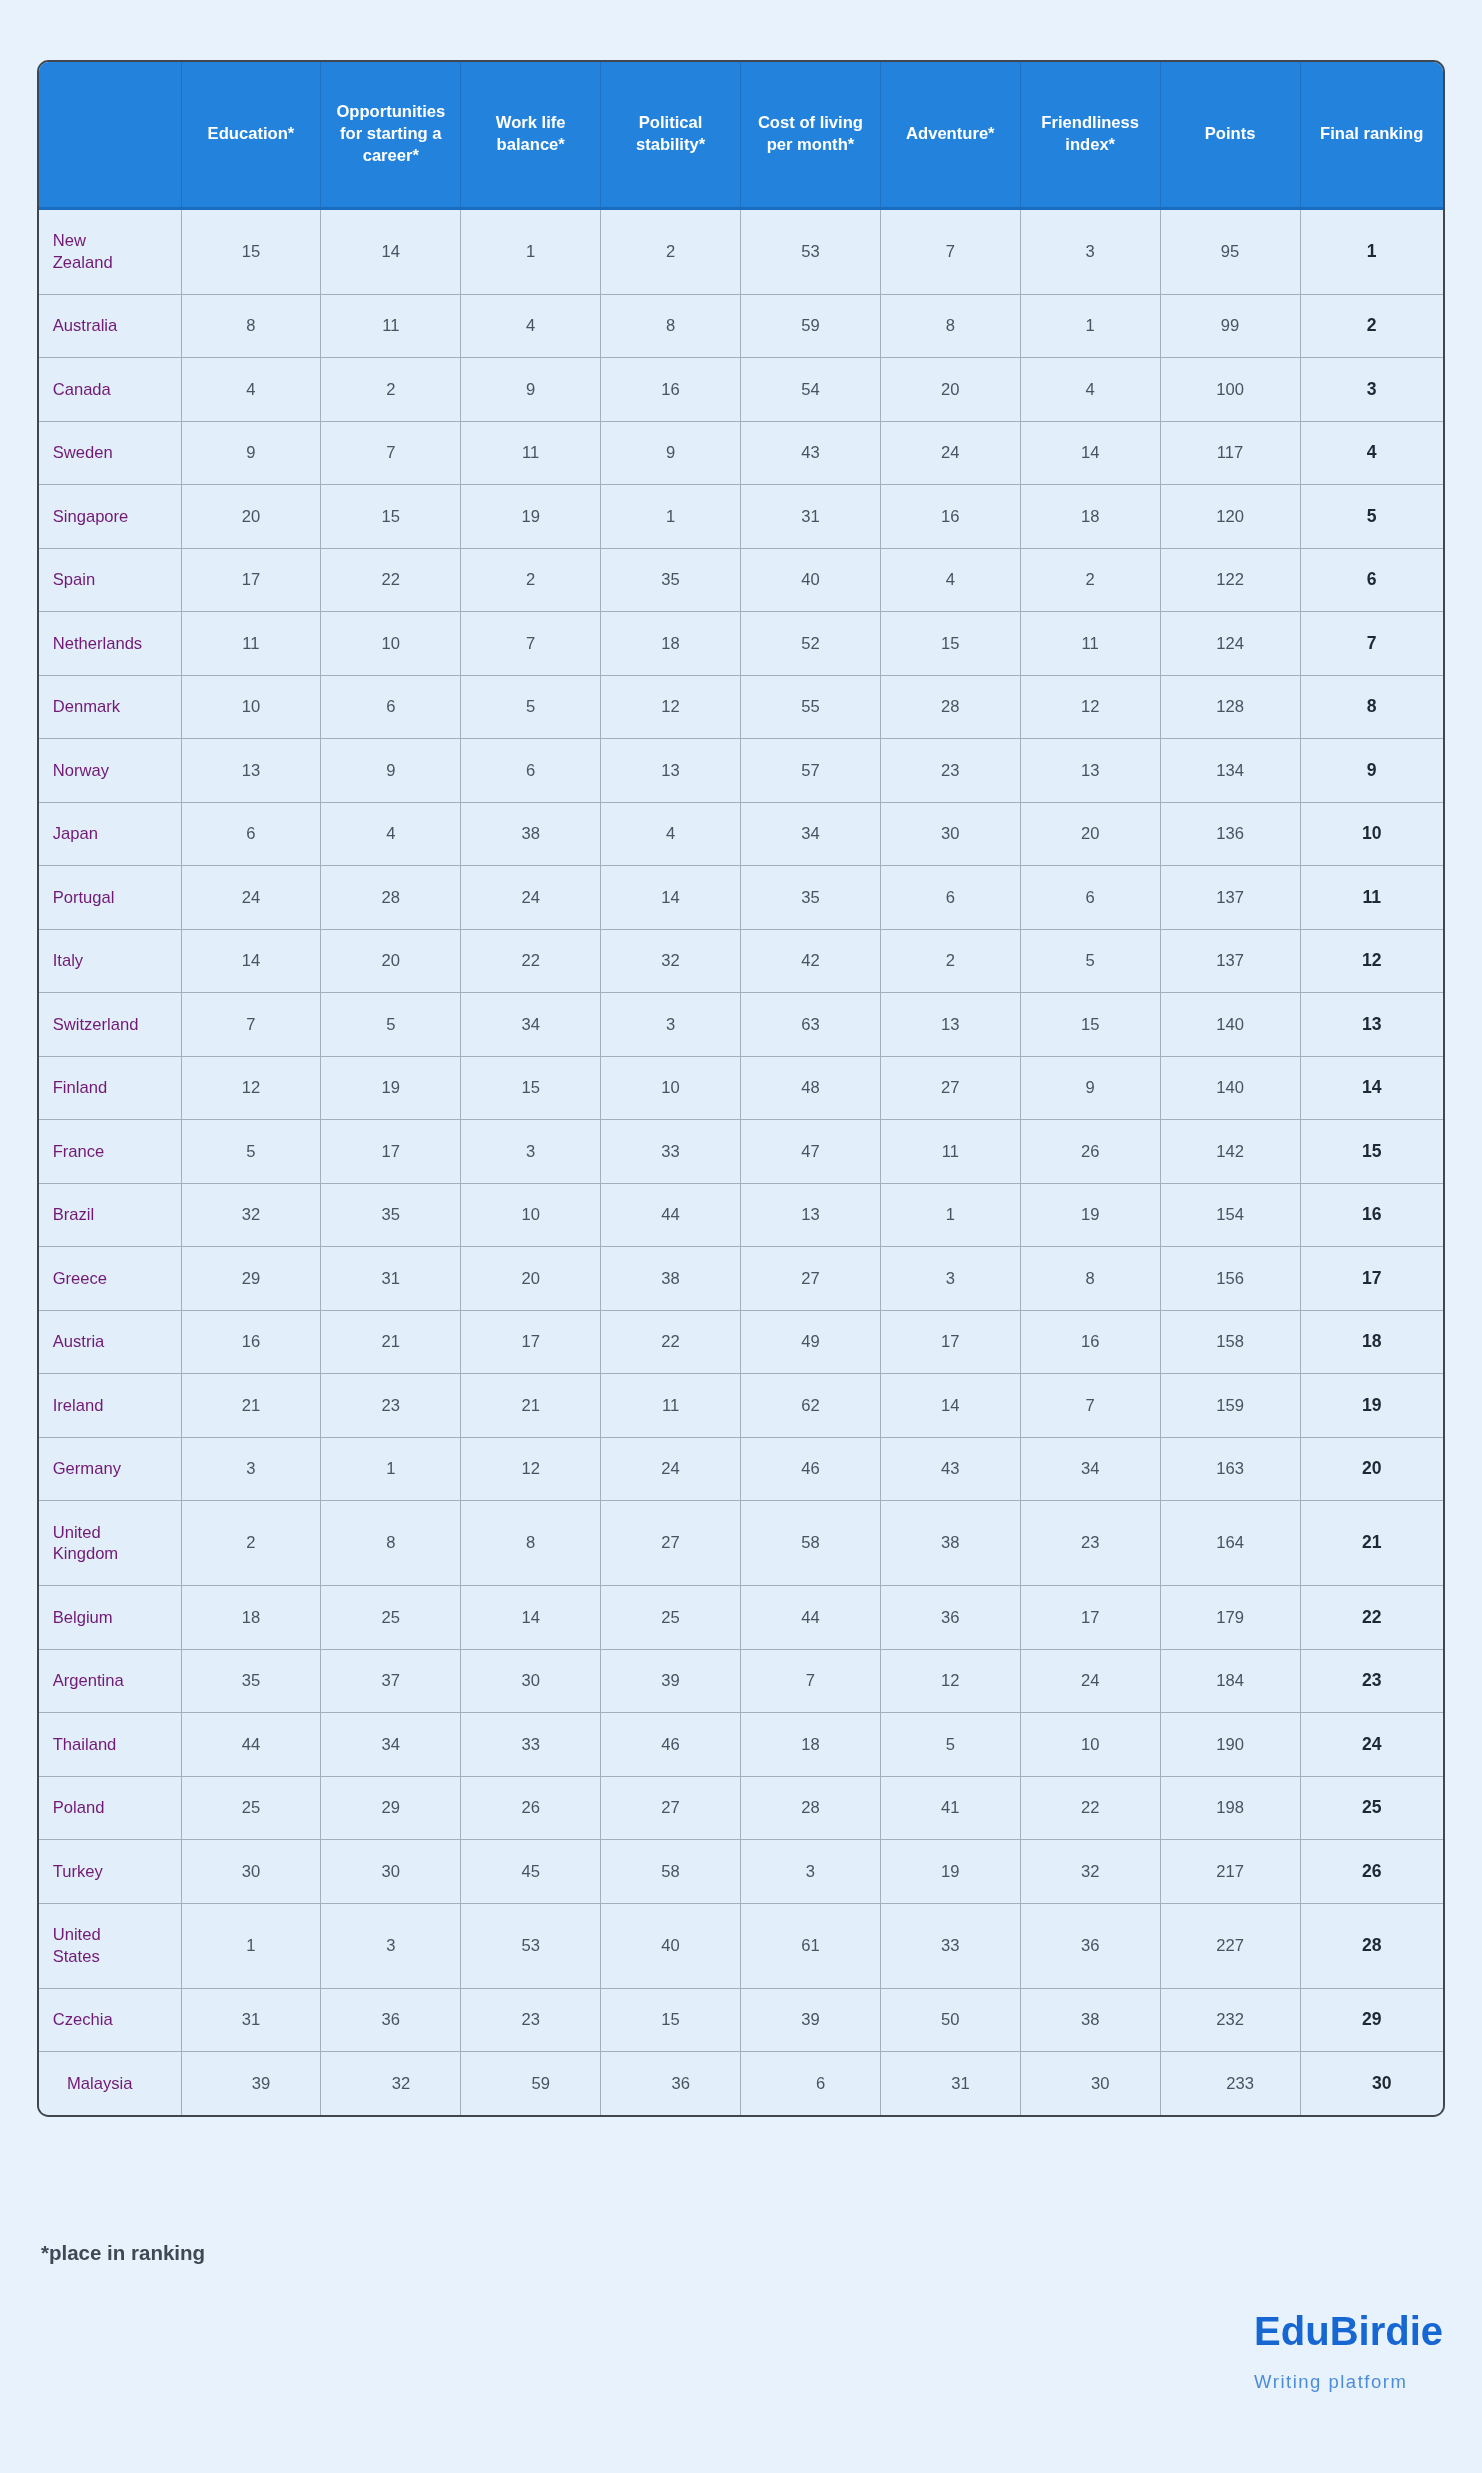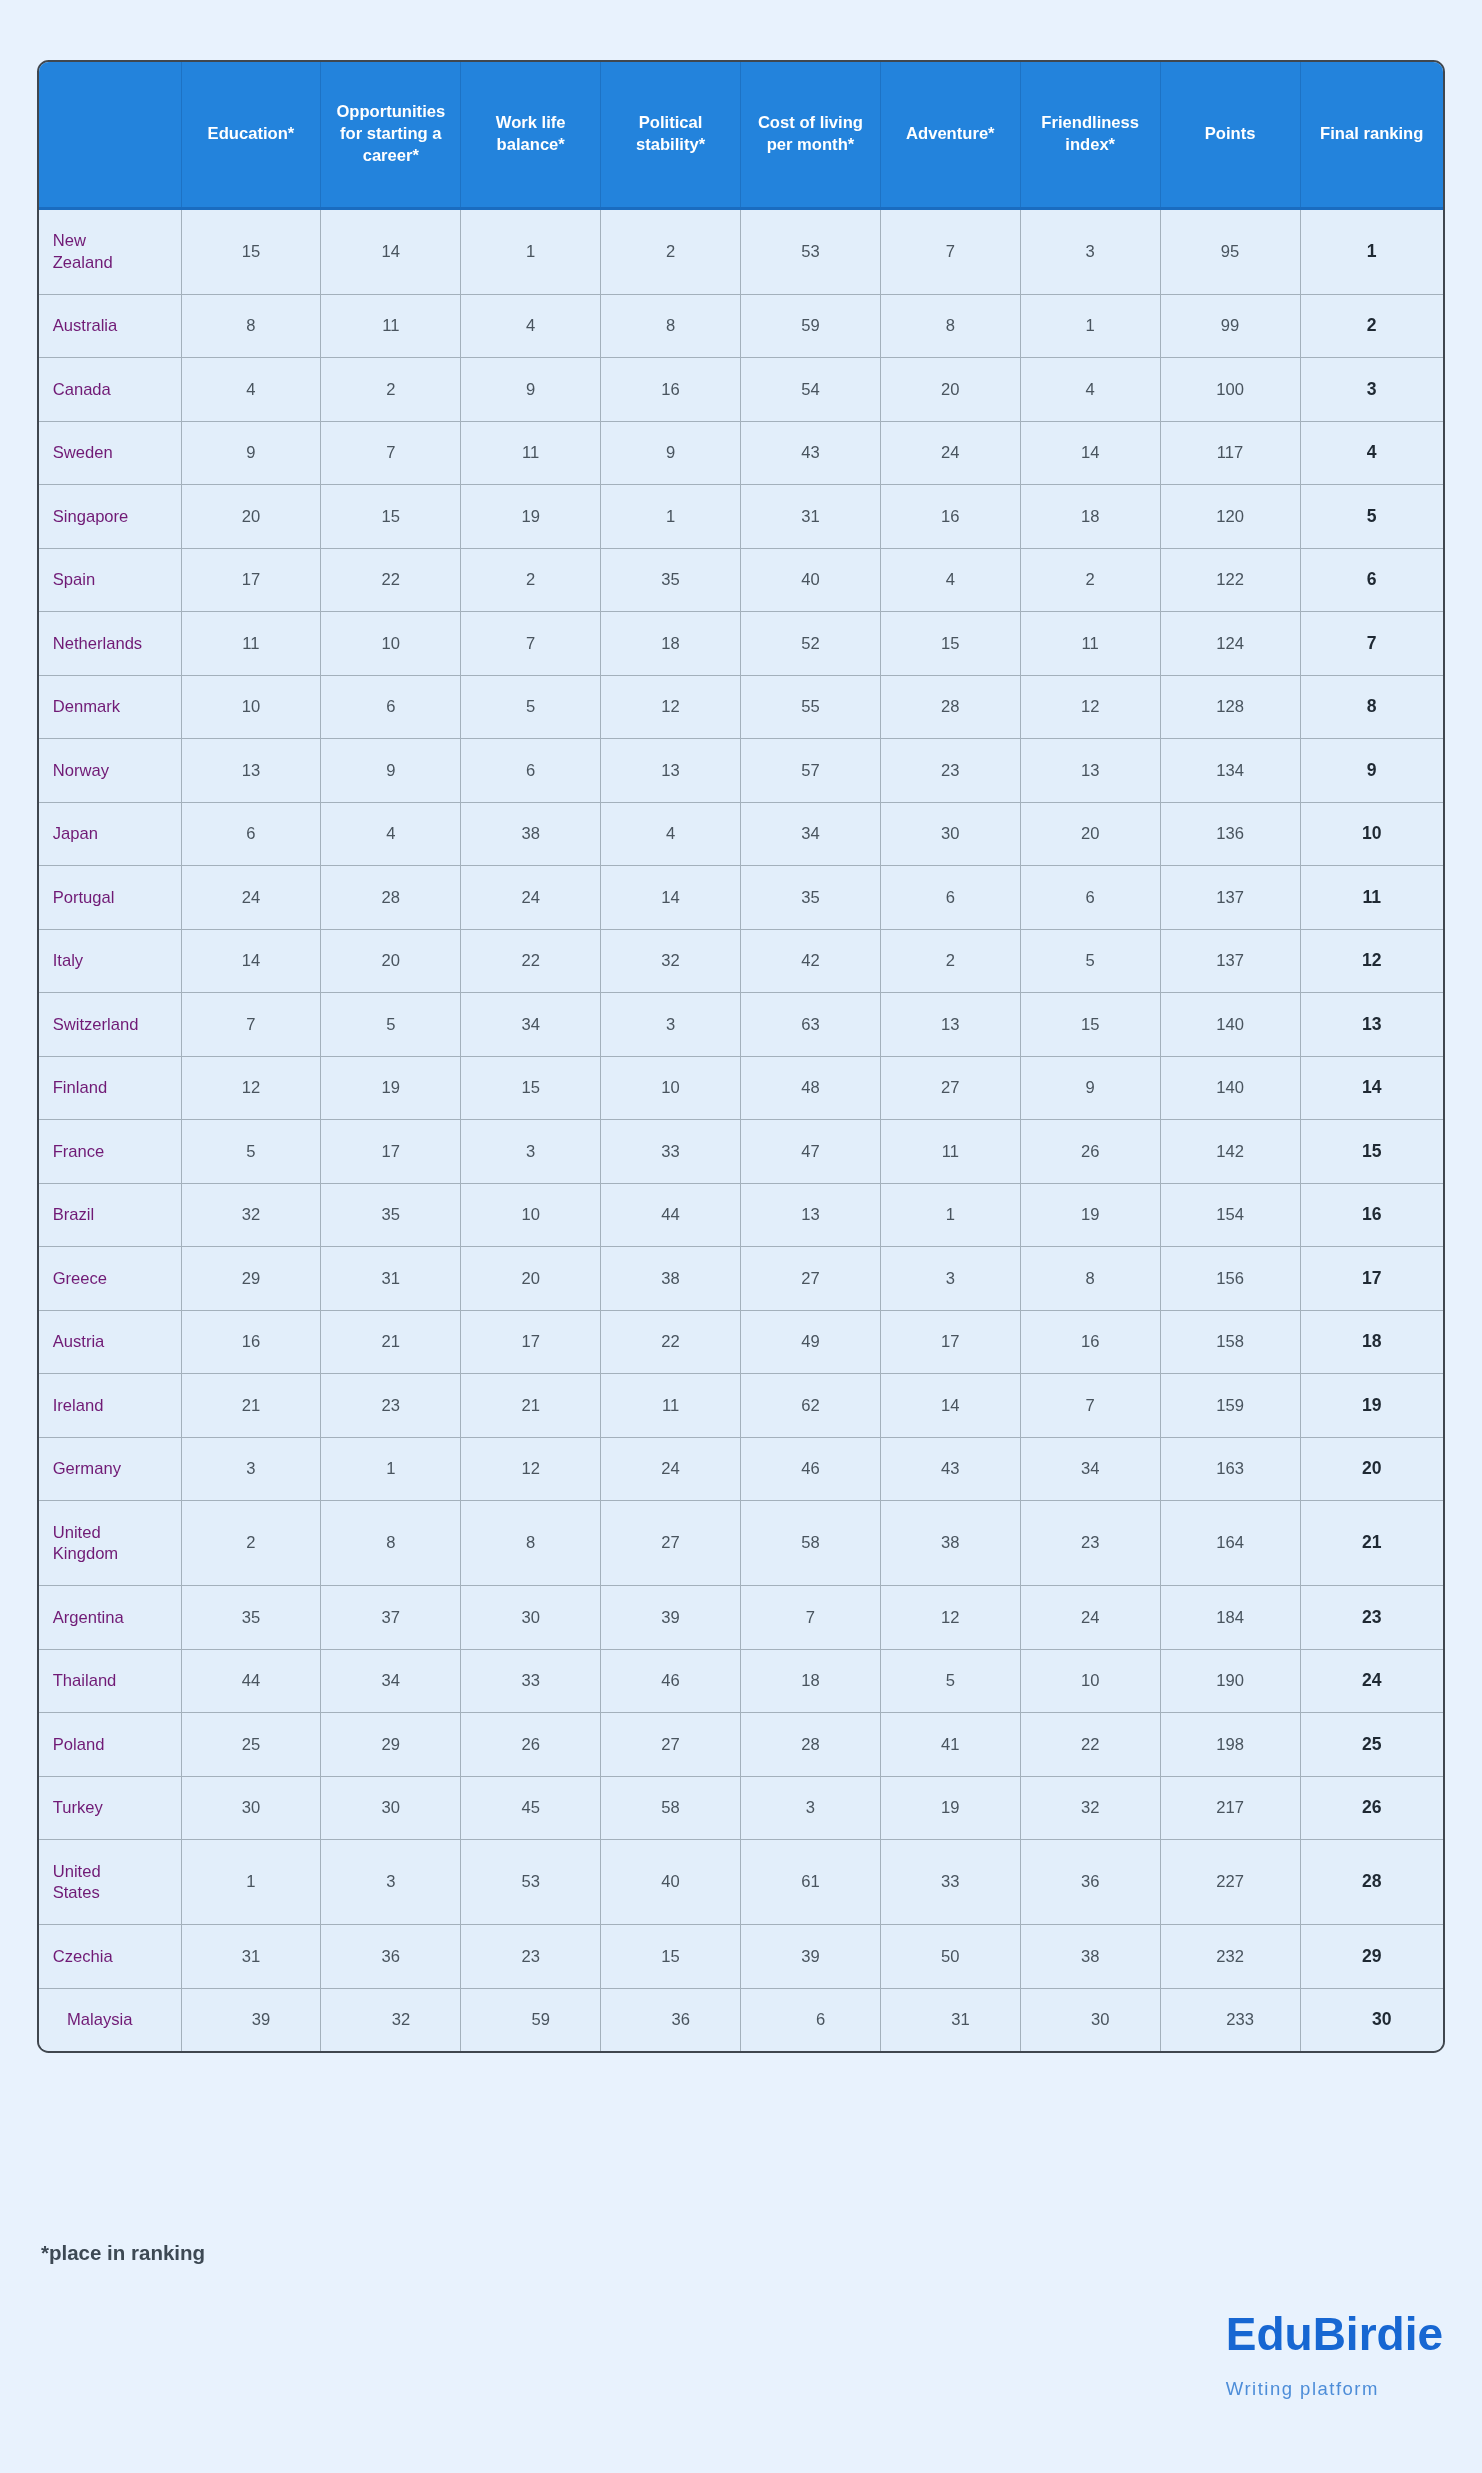--- a/index.html
+++ b/index.html
@@ -80,21 +80,21 @@
     font-weight: 700;
     color: #3d4954;
   }
   .brand {
     position: absolute;
     top: 2309px;
     right: 39px;
     text-align: left;
   }
   .brand-name {
-    font-size: 46px;
+    font-size: 40px;
     font-weight: 800;
     color: #1767d2;
     line-height: 1.1;
   }
   .brand-tagline {
     font-size: 18.5px;
     color: #4d8dd8;
     letter-spacing: 1.5px;
     margin-top: 18px;
   }
@@ -381,20 +381,32 @@
             <td>8</td>
             <td>8</td>
             <td>27</td>
             <td>58</td>
             <td>38</td>
             <td>23</td>
             <td>164</td>
             <td class="rank">21</td>
           </tr>
           <tr>
+            <td class="country">Belgium</td>
+            <td>18</td>
+            <td>25</td>
+            <td>14</td>
+            <td>25</td>
+            <td>44</td>
+            <td>36</td>
+            <td>17</td>
+            <td>179</td>
+            <td class="rank">22</td>
+          </tr>
+          <tr>
             <td class="country">Argentina</td>
             <td>35</td>
             <td>37</td>
             <td>30</td>
             <td>39</td>
             <td>7</td>
             <td>12</td>
             <td>24</td>
             <td>184</td>
             <td class="rank">23</td>

